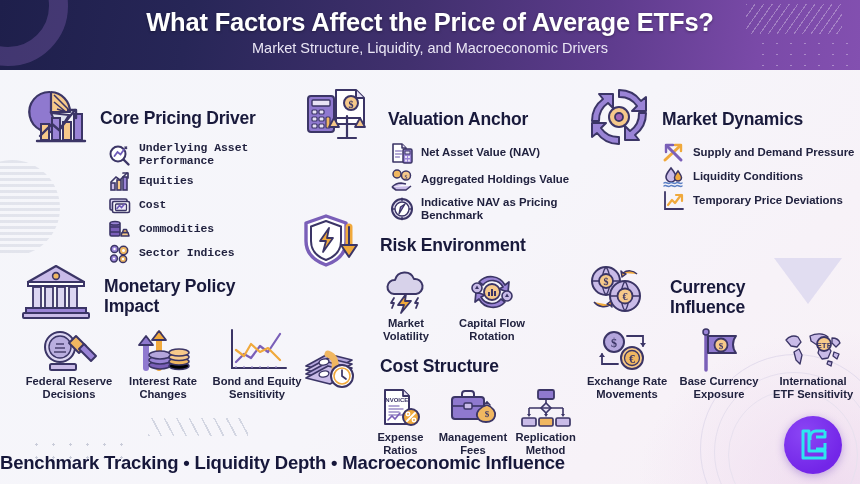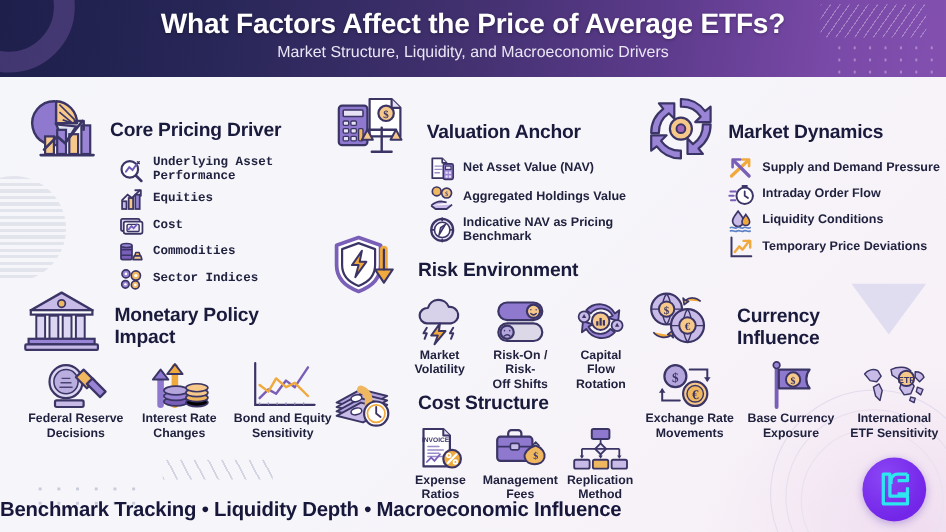--- a/index.html
+++ b/index.html
@@ -283,31 +283,20 @@
             <path d="M13 3h6v6" fill="none" stroke="#f0a93c" stroke-width="2.4" stroke-linecap="round" stroke-linejoin="round"></path>
             <path d="M19 18L5 4" stroke="#7a5fb8" stroke-width="3" stroke-linecap="round"></path>
             <path d="M4 10V3h7" fill="none" stroke="#7a5fb8" stroke-width="2.4" stroke-linecap="round" stroke-linejoin="round"></path>
           </svg>
         </span>
         <span class="lbl">Supply and Demand Pressure</span>
       </li>
       <li class="brow">
         <span>
           <svg width="24" height="22" viewBox="0 0 24 22">
-            <circle cx="15" cy="12" r="7.5" fill="#fff" stroke="#3b3566" stroke-width="1.8"></circle>
-            <path d="M15 8v4l3 2" stroke="#3b3566" stroke-width="1.6" stroke-linecap="round" fill="none"></path>
-            <path d="M13 3h4M15 3v1.5" stroke="#3b3566" stroke-width="1.8" stroke-linecap="round"></path>
-            <path d="M2 8h5M1 12h4M2.5 16h4" stroke="#7a5fb8" stroke-width="1.8" stroke-linecap="round"></path>
-          </svg>
-        </span>
-        <span class="lbl">Intraday Order Flow</span>
-      </li>
-      <li class="brow">
-        <span>
-          <svg width="24" height="22" viewBox="0 0 24 22">
             <path d="M9 2c3 4 5 6 5 9a5 5 0 0 1-10 0c0-3 2-5 5-9z" fill="#c9bbe8" stroke="#3b3566" stroke-width="1.6"></path>
             <path d="M16 5c2 3 3.5 4.5 3.5 6.5a3.5 3.5 0 0 1-7 0c0-2 1.5-3.5 3.5-6.5z" fill="#f0a93c" stroke="#3b3566" stroke-width="1.5"></path>
             <path d="M2 17c2-1.5 4 1.5 6 0s4 1.5 6 0 4 1.5 6 0" fill="none" stroke="#5b7fc4" stroke-width="1.5" stroke-linecap="round"></path>
             <path d="M2 20c2-1.5 4 1.5 6 0s4 1.5 6 0 4 1.5 6 0" fill="none" stroke="#5b7fc4" stroke-width="1.5" stroke-linecap="round"></path>
           </svg>
         </span>
         <span class="lbl">Liquidity Conditions</span>
       </li>
       <li class="brow">
         <span>
@@ -341,34 +330,20 @@
         <span>
           <svg width="50" height="44" viewBox="0 0 50 44">
             <path d="M13 24a7 7 0 0 1 1-14 10 10 0 0 1 19-1 7 7 0 0 1 2 15z" fill="#d7d2ea" stroke="#3b3566" stroke-width="2" stroke-linejoin="round"></path>
             <path d="M25 24l-8 11h6l-3 8 10-12h-6z" fill="#f0a93c" stroke="#3b3566" stroke-width="1.8" stroke-linejoin="round"></path>
             <path d="M13 28l-3 5h3l-2 5" fill="none" stroke="#3b3566" stroke-width="1.8" stroke-linecap="round" stroke-linejoin="round"></path>
             <path d="M37 28l-3 5h3l-2 5" fill="none" stroke="#3b3566" stroke-width="1.8" stroke-linecap="round" stroke-linejoin="round"></path>
           </svg>
         </span>
         <span class="cap" style="white-space:pre-line;">Market
 Volatility</span>
-      </div>
-      <div class="tcell">
-        <span>
-          <svg width="50" height="44" viewBox="0 0 50 44">
-            <rect x="5" y="5" width="40" height="16" rx="8" fill="#8f79cf" stroke="#3b3566" stroke-width="2"></rect>
-            <circle cx="37" cy="13" r="6" fill="#f6c98a" stroke="#3b3566" stroke-width="2"></circle>
-            <path d="M34.6 11.5v.1M39.4 11.5v.1M34.5 15c1.5 1.5 3.5 1.5 5 0" stroke="#3b3566" stroke-width="1.3" stroke-linecap="round" fill="none"></path>
-            <rect x="5" y="24" width="40" height="16" rx="8" fill="#dcd8e8" stroke="#3b3566" stroke-width="2"></rect>
-            <circle cx="13" cy="32" r="6" fill="#b4a6dd" stroke="#3b3566" stroke-width="2"></circle>
-            <path d="M10.6 30.5v.1M15.4 30.5v.1M10.5 35.5c1.5-1.5 3.5-1.5 5 0" stroke="#3b3566" stroke-width="1.3" stroke-linecap="round" fill="none"></path>
-          </svg>
-        </span>
-        <span class="cap" style="white-space:pre-line;">Risk-On / Risk-
-Off Shifts</span>
       </div>
       <div class="tcell">
         <span>
           <svg width="50" height="44" viewBox="0 0 50 44">
             <path d="M12 12a16 16 0 0 1 26 3l4-3-1 10-9-3 4-2a12 12 0 0 0-20-2z" fill="#9a84d6" stroke="#3b3566" stroke-width="1.7" stroke-linejoin="round"></path>
             <path d="M38 32a16 16 0 0 1-26-3l-4 3 1-10 9 3-4 2a12 12 0 0 0 20 2z" fill="#9a84d6" stroke="#3b3566" stroke-width="1.7" stroke-linejoin="round"></path>
             <circle cx="25" cy="22" r="8" fill="#f6c98a" stroke="#3b3566" stroke-width="1.8"></circle>
             <g fill="#3b3566">
                 <rect x="21" y="22" width="2" height="4"></rect>
                 <rect x="24" y="19" width="2" height="7"></rect>

